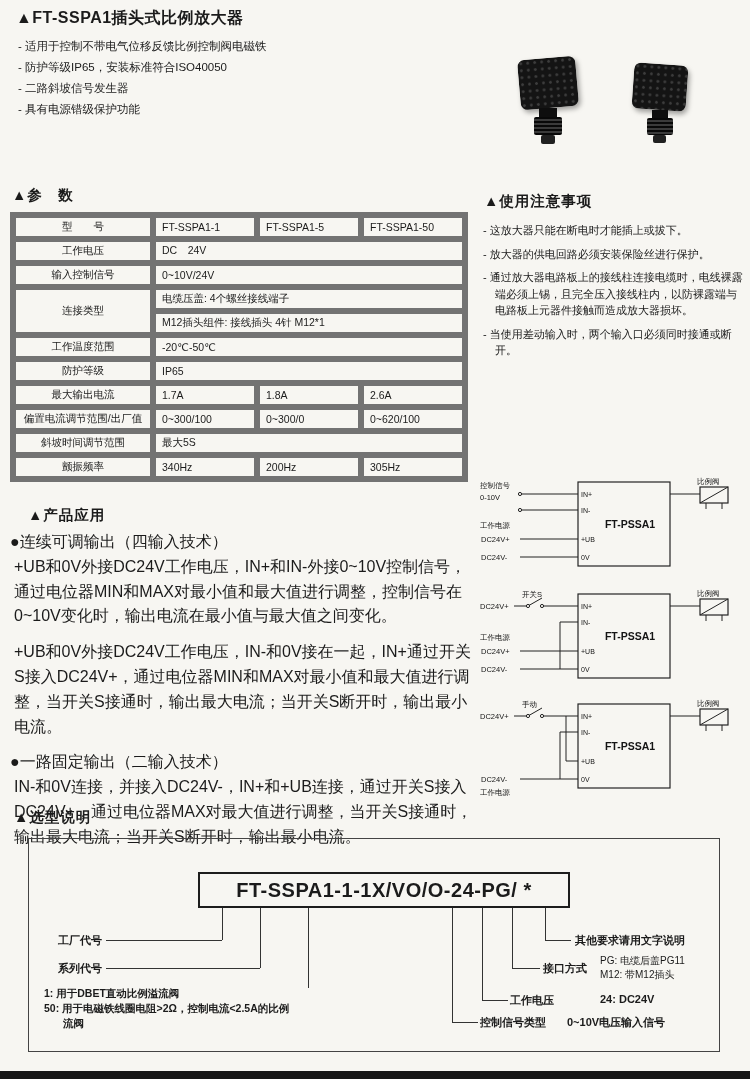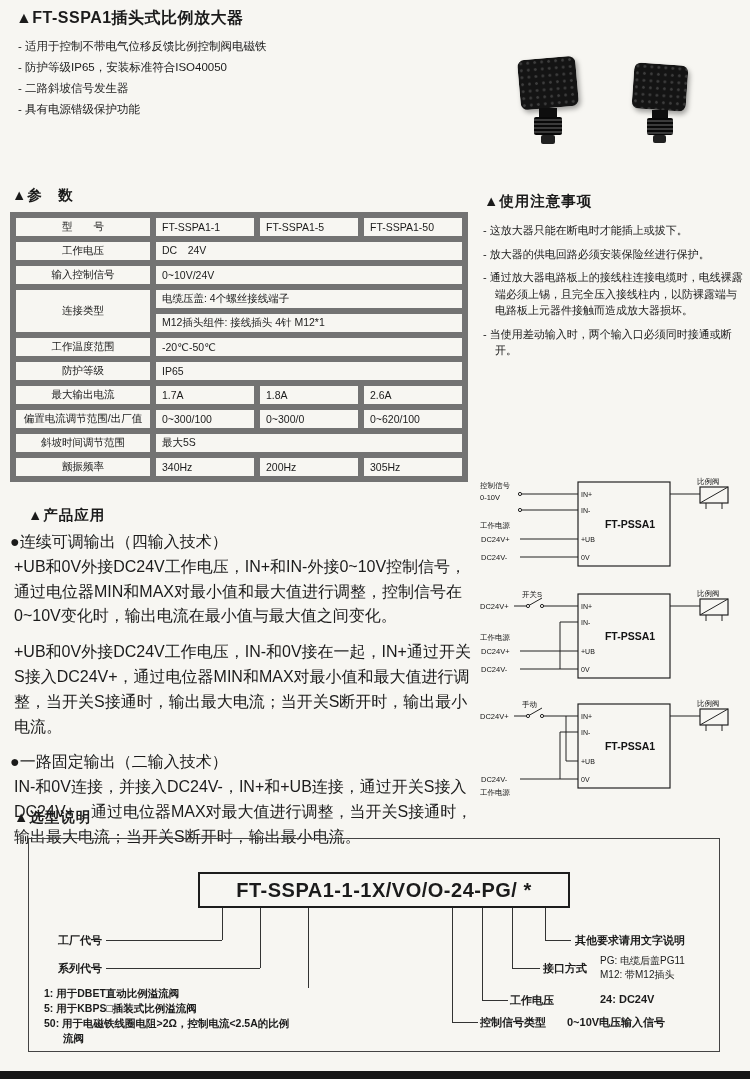--- a/index.html
+++ b/index.html
@@ -248,21 +248,20 @@
 <div class="hline" style="left:106px;top:968px;width:154px"></div>
 <div class="hline" style="left:545px;top:940px;width:26px"></div>
 <div class="hline" style="left:512px;top:968px;width:28px"></div>
 <div class="hline" style="left:482px;top:1000px;width:26px"></div>
 <div class="hline" style="left:452px;top:1022px;width:26px"></div>
 
 <div class="olabel" style="left:58px;top:933px">工厂代号</div>
 <div class="olabel" style="left:58px;top:961px">系列代号</div>
 <div class="abs" style="left:44px;top:986px;width:254px">
   <div class="opt">1: 用于DBET直动比例溢流阀</div>
-  <div class="opt">5: 用于KBPS□插装式比例溢流阀</div>
   <div class="opt opt-hang">50: 用于电磁铁线圈电阻&gt;2Ω，控制电流&lt;2.5A的比例流阀</div>
 </div>
 <div class="olabel" style="left:575px;top:933px">其他要求请用文字说明</div>
 <div class="olabel" style="left:543px;top:961px">接口方式</div>
 <div class="abs" style="left:600px;top:954px">
   <div class="oval">PG: 电缆后盖PG11</div>
   <div class="oval">M12: 带M12插头</div>
 </div>
 <div class="olabel" style="left:510px;top:993px">工作电压</div>
 <div class="olabel" style="left:600px;top:993px">24: DC24V</div>

